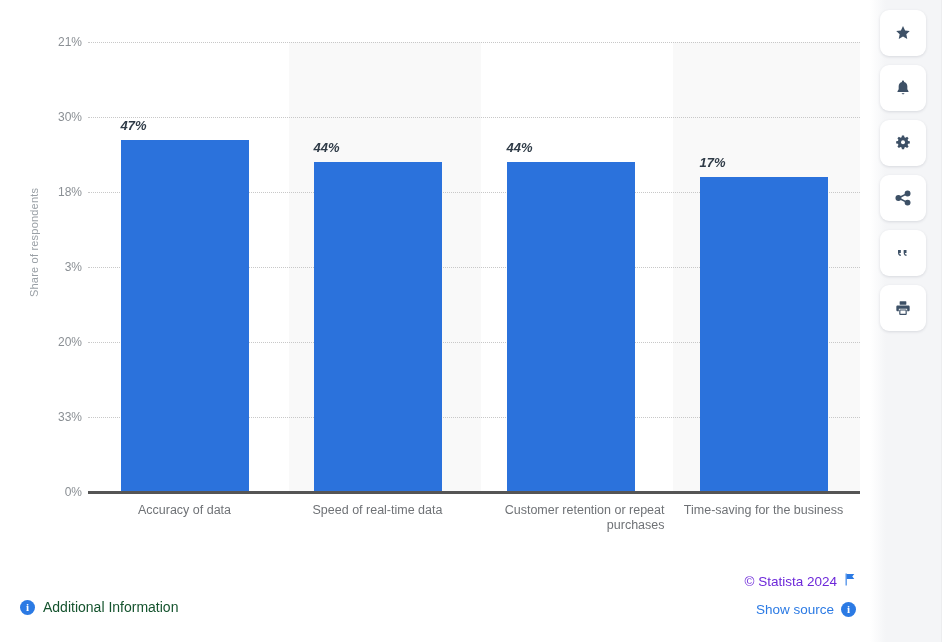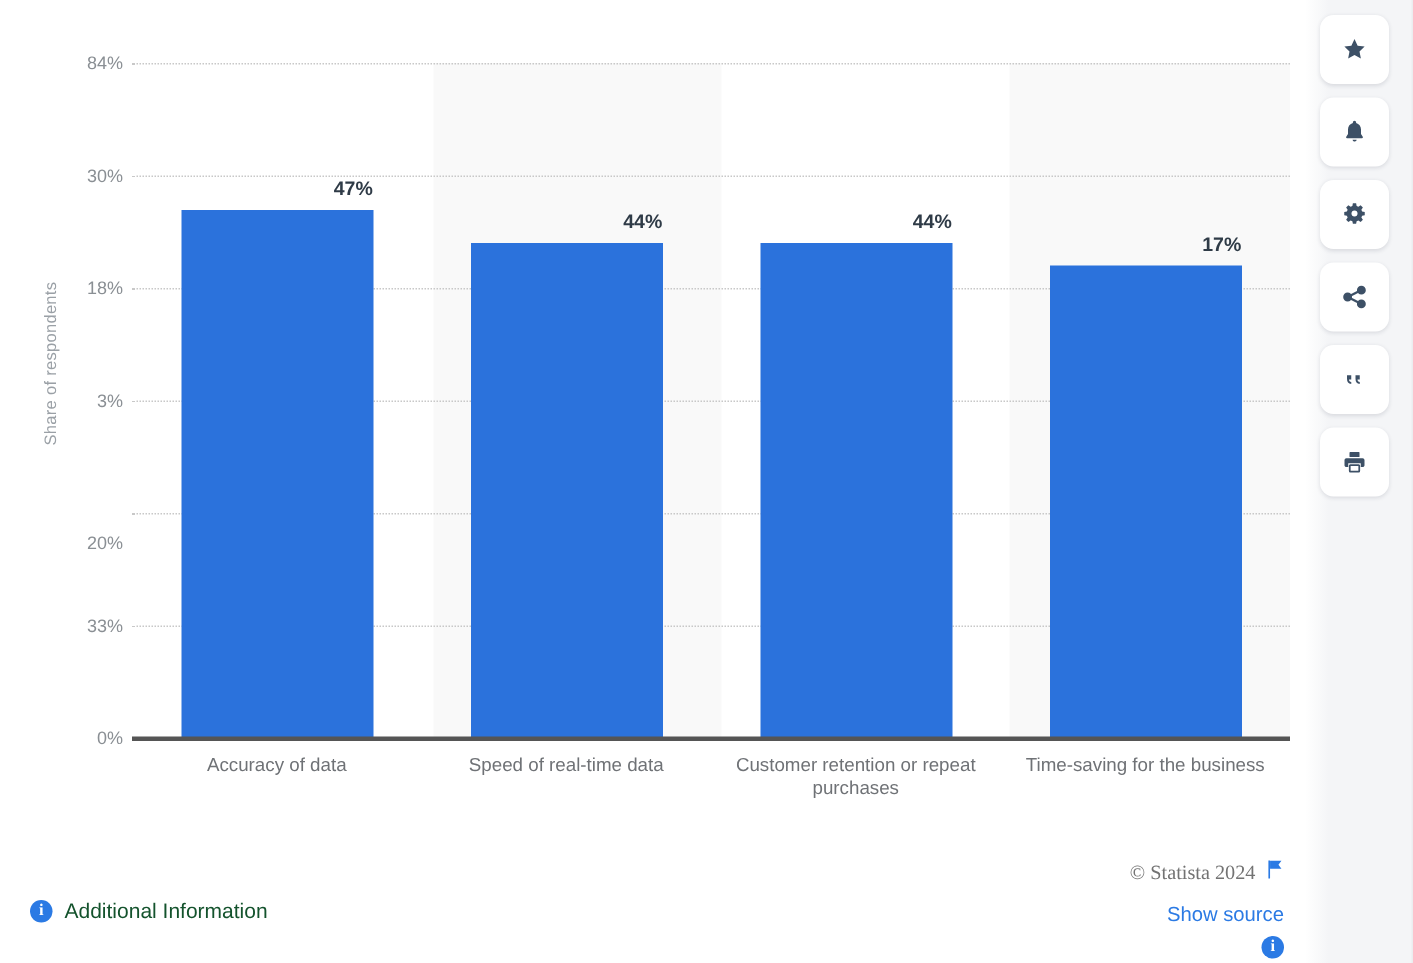--- a/index.html
+++ b/index.html
@@ -93,25 +93,26 @@
   }
 
   
   .bar {
     position: absolute;
     bottom: 0;
     background: #2b72dc;
   }
   .bar-label {
     position: absolute;
-    text-align: right;
+    text-align: left;
     font-size: 13px;
     font-weight: bold;
     color: #2f3b47;
     white-space: nowrap;
+    font-style: italic;
   }
 
   
   .xlabel {
     position: absolute;
     top: 503px;
     text-align: center;
     font-size: 12.5px;
     color: #6f7276;
     line-height: 15px;
@@ -169,52 +170,50 @@
   }
 
   .copyright {
     position: absolute;
     right: 86px;
     top: 573px;
     display: flex;
     align-items: center;
     gap: 7px;
     font-size: 13.5px;
-    color: #737373;
+    color: #6d28d9;
     cursor: pointer;
-    font-family: Liberation Serif, serif;
   }
   .show-source {
     position: absolute;
     right: 86px;
     top: 602px;
     display: flex;
-    align-items: flex-end;
+    align-items: flex-start;
     gap: 7px;
     font-size: 13.5px;
     color: #2b7ae4;
     cursor: pointer;
-    flex-direction: column;
   }
 </style>
 </head>
 <body>
 
 <div id="chart-canvas">
 
   <div class="ytick-wrap">
     <div class="yaxis-title">Share of respondents</div>
     <div id="yticks">
         <div class="ytick" style="top: 450px;">0%</div>
         <div class="ytick" style="top: 375px;">33%</div>
-        <div class="ytick" style="top: 300px; margin-top: 20px;">20%</div>
+        <div class="ytick" style="top: 300px;">20%</div>
         <div class="ytick" style="top: 225px;">3%</div>
         <div class="ytick" style="top: 150px;">18%</div>
         <div class="ytick" style="top: 75px;">30%</div>
-        <div class="ytick" style="top: 0px;">84%</div>
+        <div class="ytick" style="top: 0px;">21%</div>
       </div>
   </div>
 
   <div class="plot-area">
     <div class="band b1"></div>
     <div class="band b2"></div>
     <div id="gridlines">
         <div class="gridline" style="top: 375px;"></div>
         <div class="gridline" style="top: 300px;"></div>
         <div class="gridline" style="top: 225px;"></div>
@@ -231,21 +230,21 @@
         <div class="bar-label" style="left: 418.5px; width: 128px; top: 98px;">44%</div>
         <div class="bar" style="left: 611.5px; width: 128px; height: 315px; background: rgb(43, 114, 220);"></div>
         <div class="bar-label" style="left: 611.5px; width: 128px; top: 113px;">17%</div>
       </div>
   </div>
 
   <div class="axis-baseline"></div>
   <div id="xlabels">
       <div class="xlabel" style="left: 90.5px; width: 188px;">Accuracy of data</div>
       <div class="xlabel" style="left: 283.5px; width: 188px;">Speed of real-time data</div>
-      <div class="xlabel" style="left: 476.5px; width: 188px;">Customer retention or repeat purchases</div>
+      <div class="xlabel" style="left: 476.5px; width: 188px; text-align: right;">Customer retention or repeat purchases</div>
       <div class="xlabel" style="left: 667.5px; width: 192px;">Time-saving for the business</div>
     </div>
 
 </div>
 
 <div class="tool-rail">
 
   <div class="tool-btn" style="top:10px">
     <span>
       <svg width="20" height="20" viewBox="0 0 24 24" fill="#3d5066">

